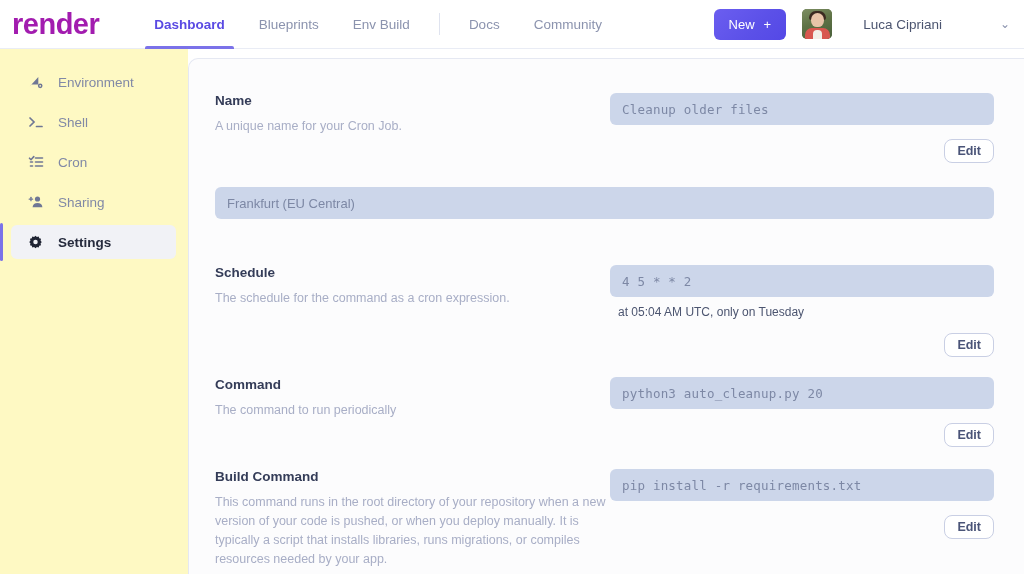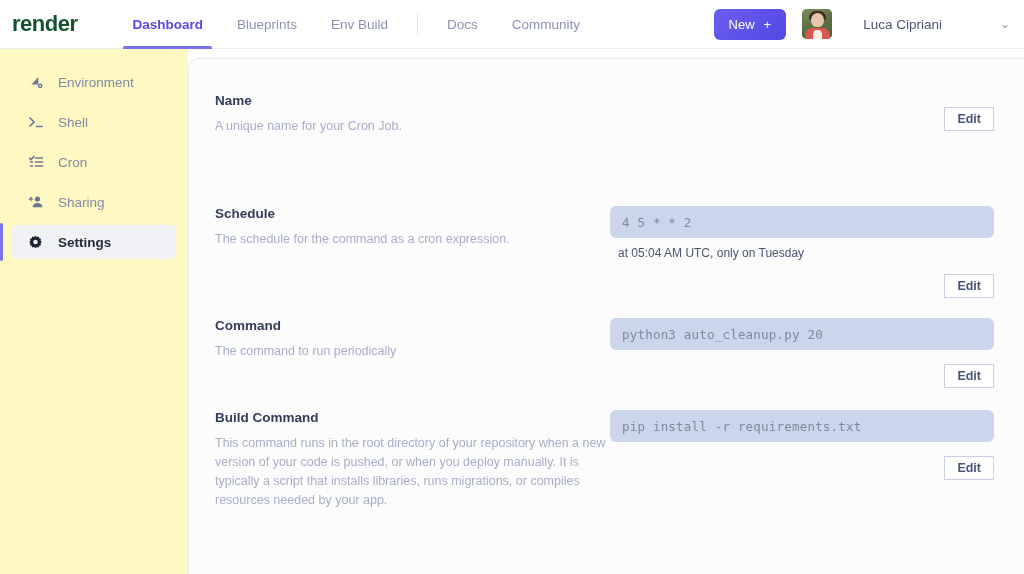--- a/index.html
+++ b/index.html
@@ -14,24 +14,24 @@
   .header {
     position: relative;
     height: 49px;
     display: flex;
     align-items: center;
     border-bottom: 1px solid #e9ecf5;
     background: #ffffff;
   }
   .brand {
     margin-left: 12px;
-    font-size: 22px;
+    font-size: 29px;
     font-weight: 700;
     letter-spacing: -0.5px;
-    color: #14532d;
+    color: #a21caf;
   }
   .nav {
     display: flex;
     align-items: center;
     margin-left: 38px;
     height: 49px;
   }
   .nav-item {
     position: relative;
     height: 49px;
@@ -201,21 +201,21 @@
     margin-top: 8px;
     padding-left: 8px;
     font-size: 12px;
     color: #4c5570;
   }
   .edit-wrap { display: flex; justify-content: flex-end; }
   .edit-btn {
     margin-top: 14px;
     background: #ffffff;
     border: 1px solid #c9cfe4;
-    border-radius: 0;
+    border-radius: 8px;
     color: #4a5478;
     font-size: 12.5px;
     font-weight: 600;
     padding: 4px 12px;
     cursor: pointer;
     font-family: inherit;
   }
 
   .gap-a { height: 46px; }
   .gap-b { height: 24px; }
@@ -317,29 +317,33 @@
 
   <div class="panel">
     <div class="rows">
 
       <div class="row">
         <div class="row-left">
           <div class="f-label">Name</div>
           <div class="f-desc">A unique name for your Cron Job.</div>
         </div>
         <div class="row-right">
+          <div class="field mono">Cleanup older files</div>
           <div class="edit-wrap">
             <button class="edit-btn">Edit</button>
           </div>
         </div>
       </div>
 
       <div class="gap-b"></div>
 
       <div class="row">
+        <div class="row-right">
+          <div class="field sans">Frankfurt (EU Central)</div>
+        </div>
       </div>
 
       <div class="gap-a"></div>
 
       <div class="row">
         <div class="row-left">
           <div class="f-label">Schedule</div>
           <div class="f-desc">The schedule for the command as a cron expression.</div>
         </div>
         <div class="row-right">

